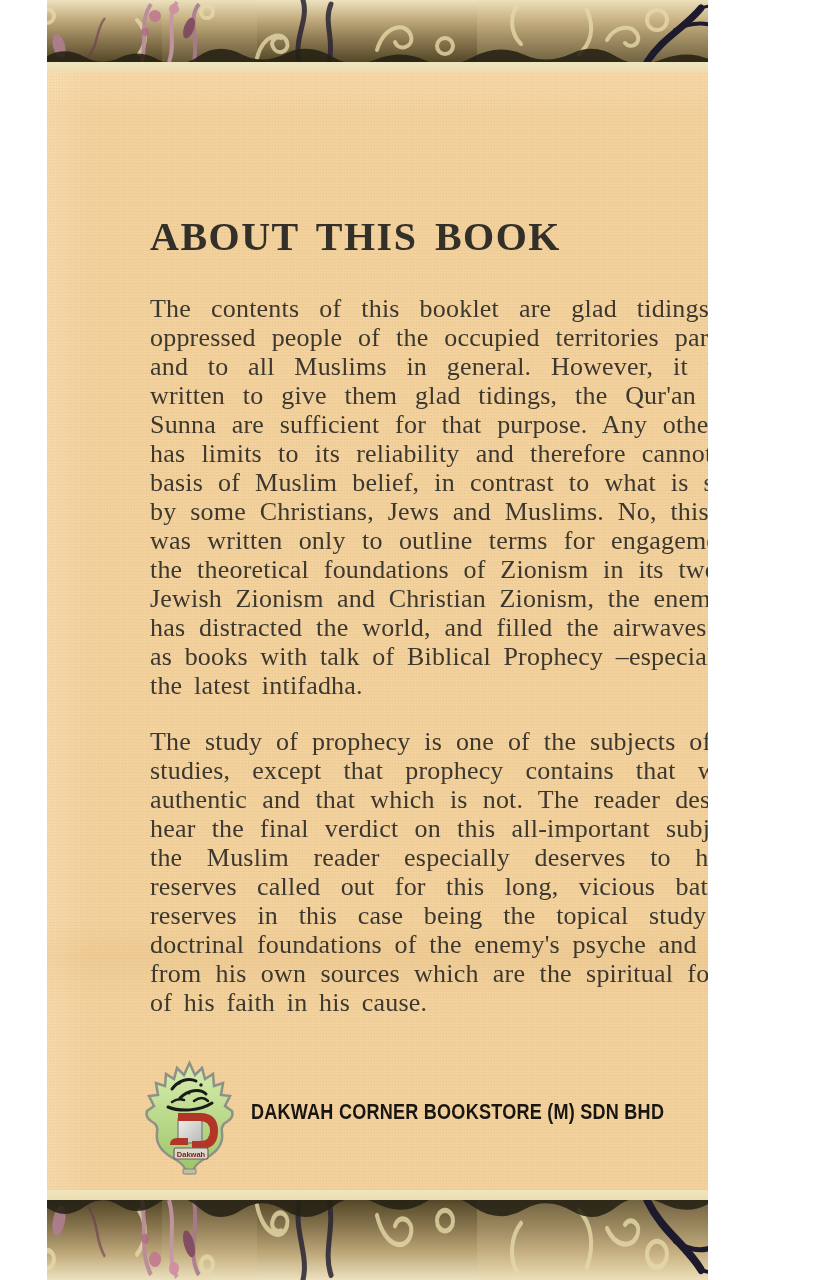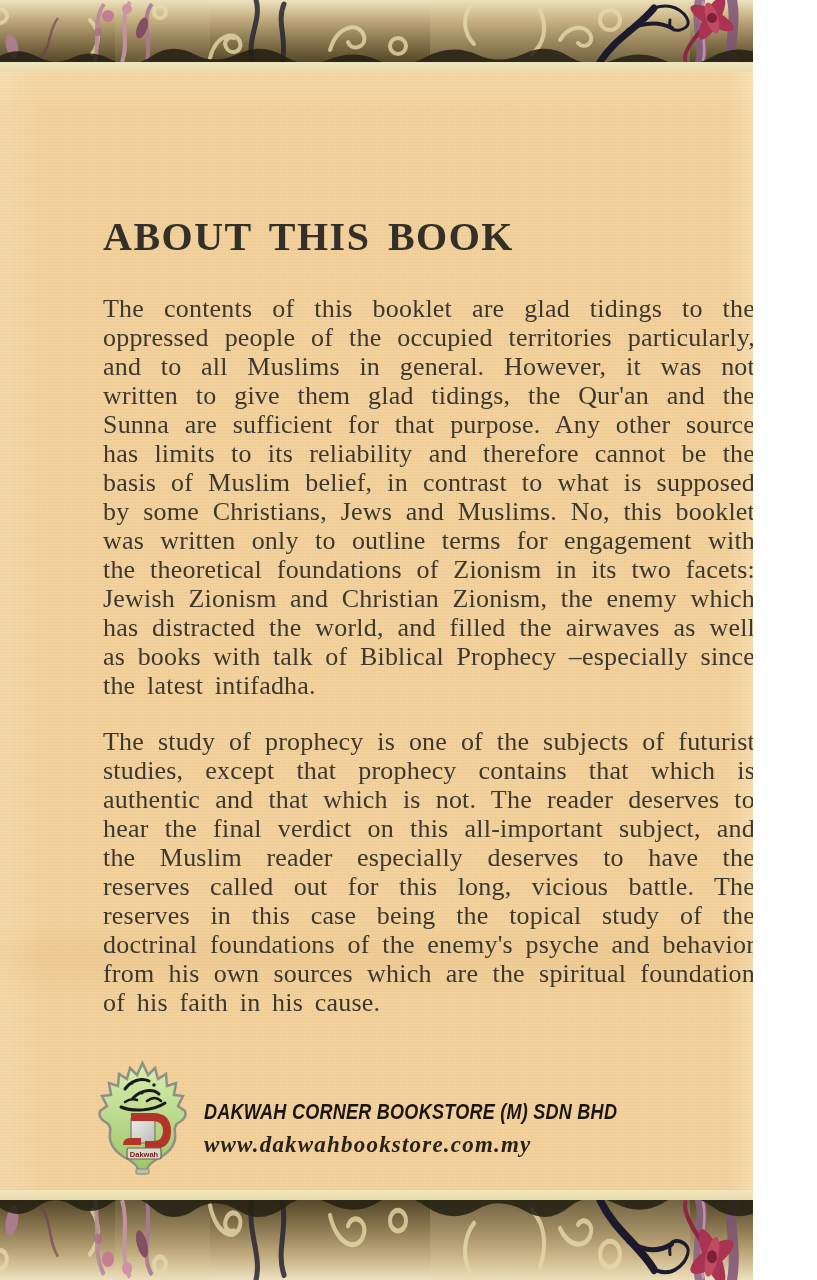--- a/index.html
+++ b/index.html
@@ -1,20 +1,21 @@
 <!DOCTYPE html>
 <html><head>
 <meta charset="utf-8">
 <style>
   html,body{margin:0;padding:0;background:#ffffff;}
   .scan{
     position:relative;
-    width:753px;height:1280px;
+    width:661px;height:1280px;
     overflow:hidden;
     font-family:"Liberation Serif", serif;
+    margin-left:47px;
   }
   
   .band{display:block;width:817px;}
   .band-top{height:62px;}
   .band-bottom{height:80px;transform:scale(1,-1);}
   .cream-strip{width:817px;height:10px;background:linear-gradient(180deg,#efe6c0,#ecddae);}
   
   .page{
     position:relative;
     width:817px;height:1118px;
@@ -49,21 +50,21 @@
   .page p.first{margin-top:34px;}
   .page p.second{margin-top:27px;}
   
   .publisher{
     position:absolute;
     left:95px;top:983px;
     display:flex;
     align-items:flex-start;
   }
   .logo{display:block;width:95px;height:122px;}
-  .pub-text{margin-left:14px;padding-top:44px;font-style:italic;}
+  .pub-text{margin-left:14px;padding-top:44px;}
   .pub-name{
     font-family:"Liberation Sans", sans-serif;
     font-weight:700;
     font-size:22px;
     letter-spacing:0.3px;
     color:#181513;
     white-space:nowrap;
     transform:scaleX(0.82);
     transform-origin:left center;
   }
@@ -200,21 +201,20 @@
         </g>
 
         <g>
           <rect x="32" y="93" width="34" height="11" rx="2" fill="#ddd8cc" stroke="#6a675e" stroke-width="1.2"></rect>
           <text x="49" y="101.5" text-anchor="middle" font-family="Liberation Sans, sans-serif" font-size="7.5" font-weight="bold" fill="#7a2018">Dakwah</text>
         </g>
         <rect x="41" y="114" width="13" height="5" rx="1" fill="#b9c2a4" stroke="#82857a" stroke-width="1"></rect>
       </svg>
       <div class="pub-text">
         <div class="pub-name">DAKWAH CORNER BOOKSTORE (M) SDN BHD</div>
-        <div class="pub-site">www.dakwahbookstore.com.my</div>
       </div>
     </div>
   </div>
 
   <div class="cream-strip"></div>
   <svg class="band band-bottom" viewBox="0 0 817 62" preserveAspectRatio="none">
       <use href="#bandart"></use>
     </svg>
 
 </div>

